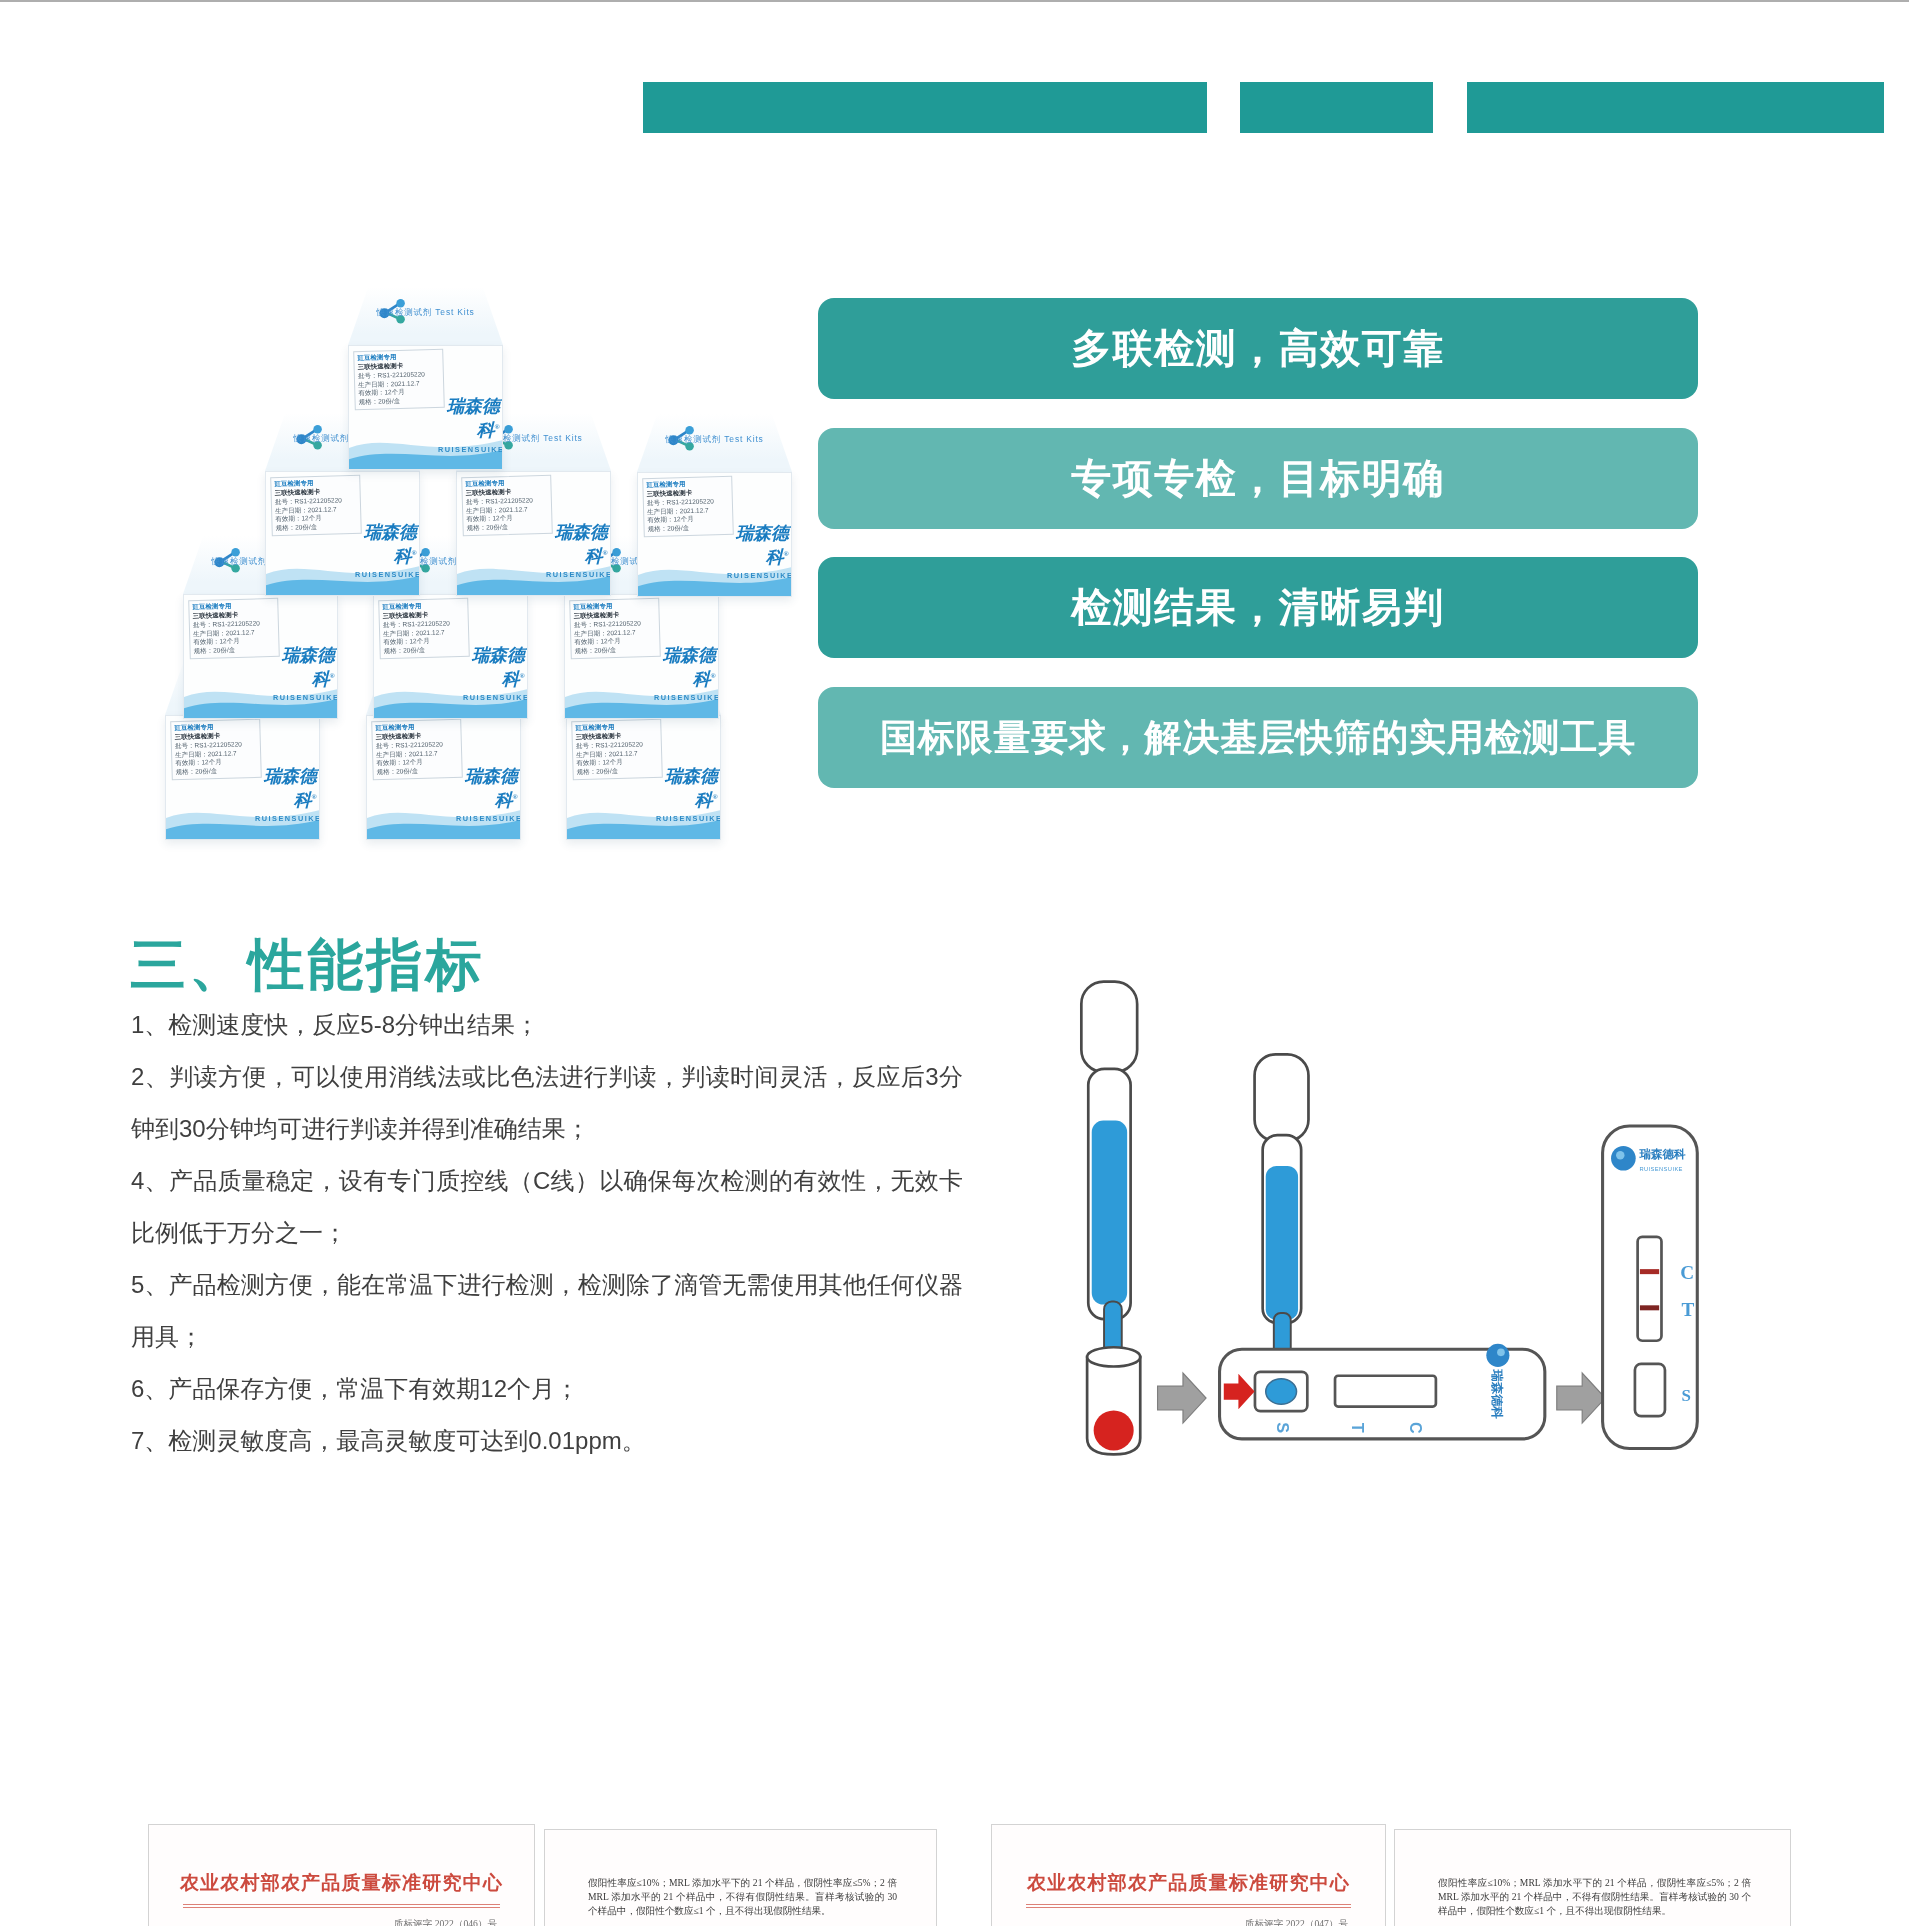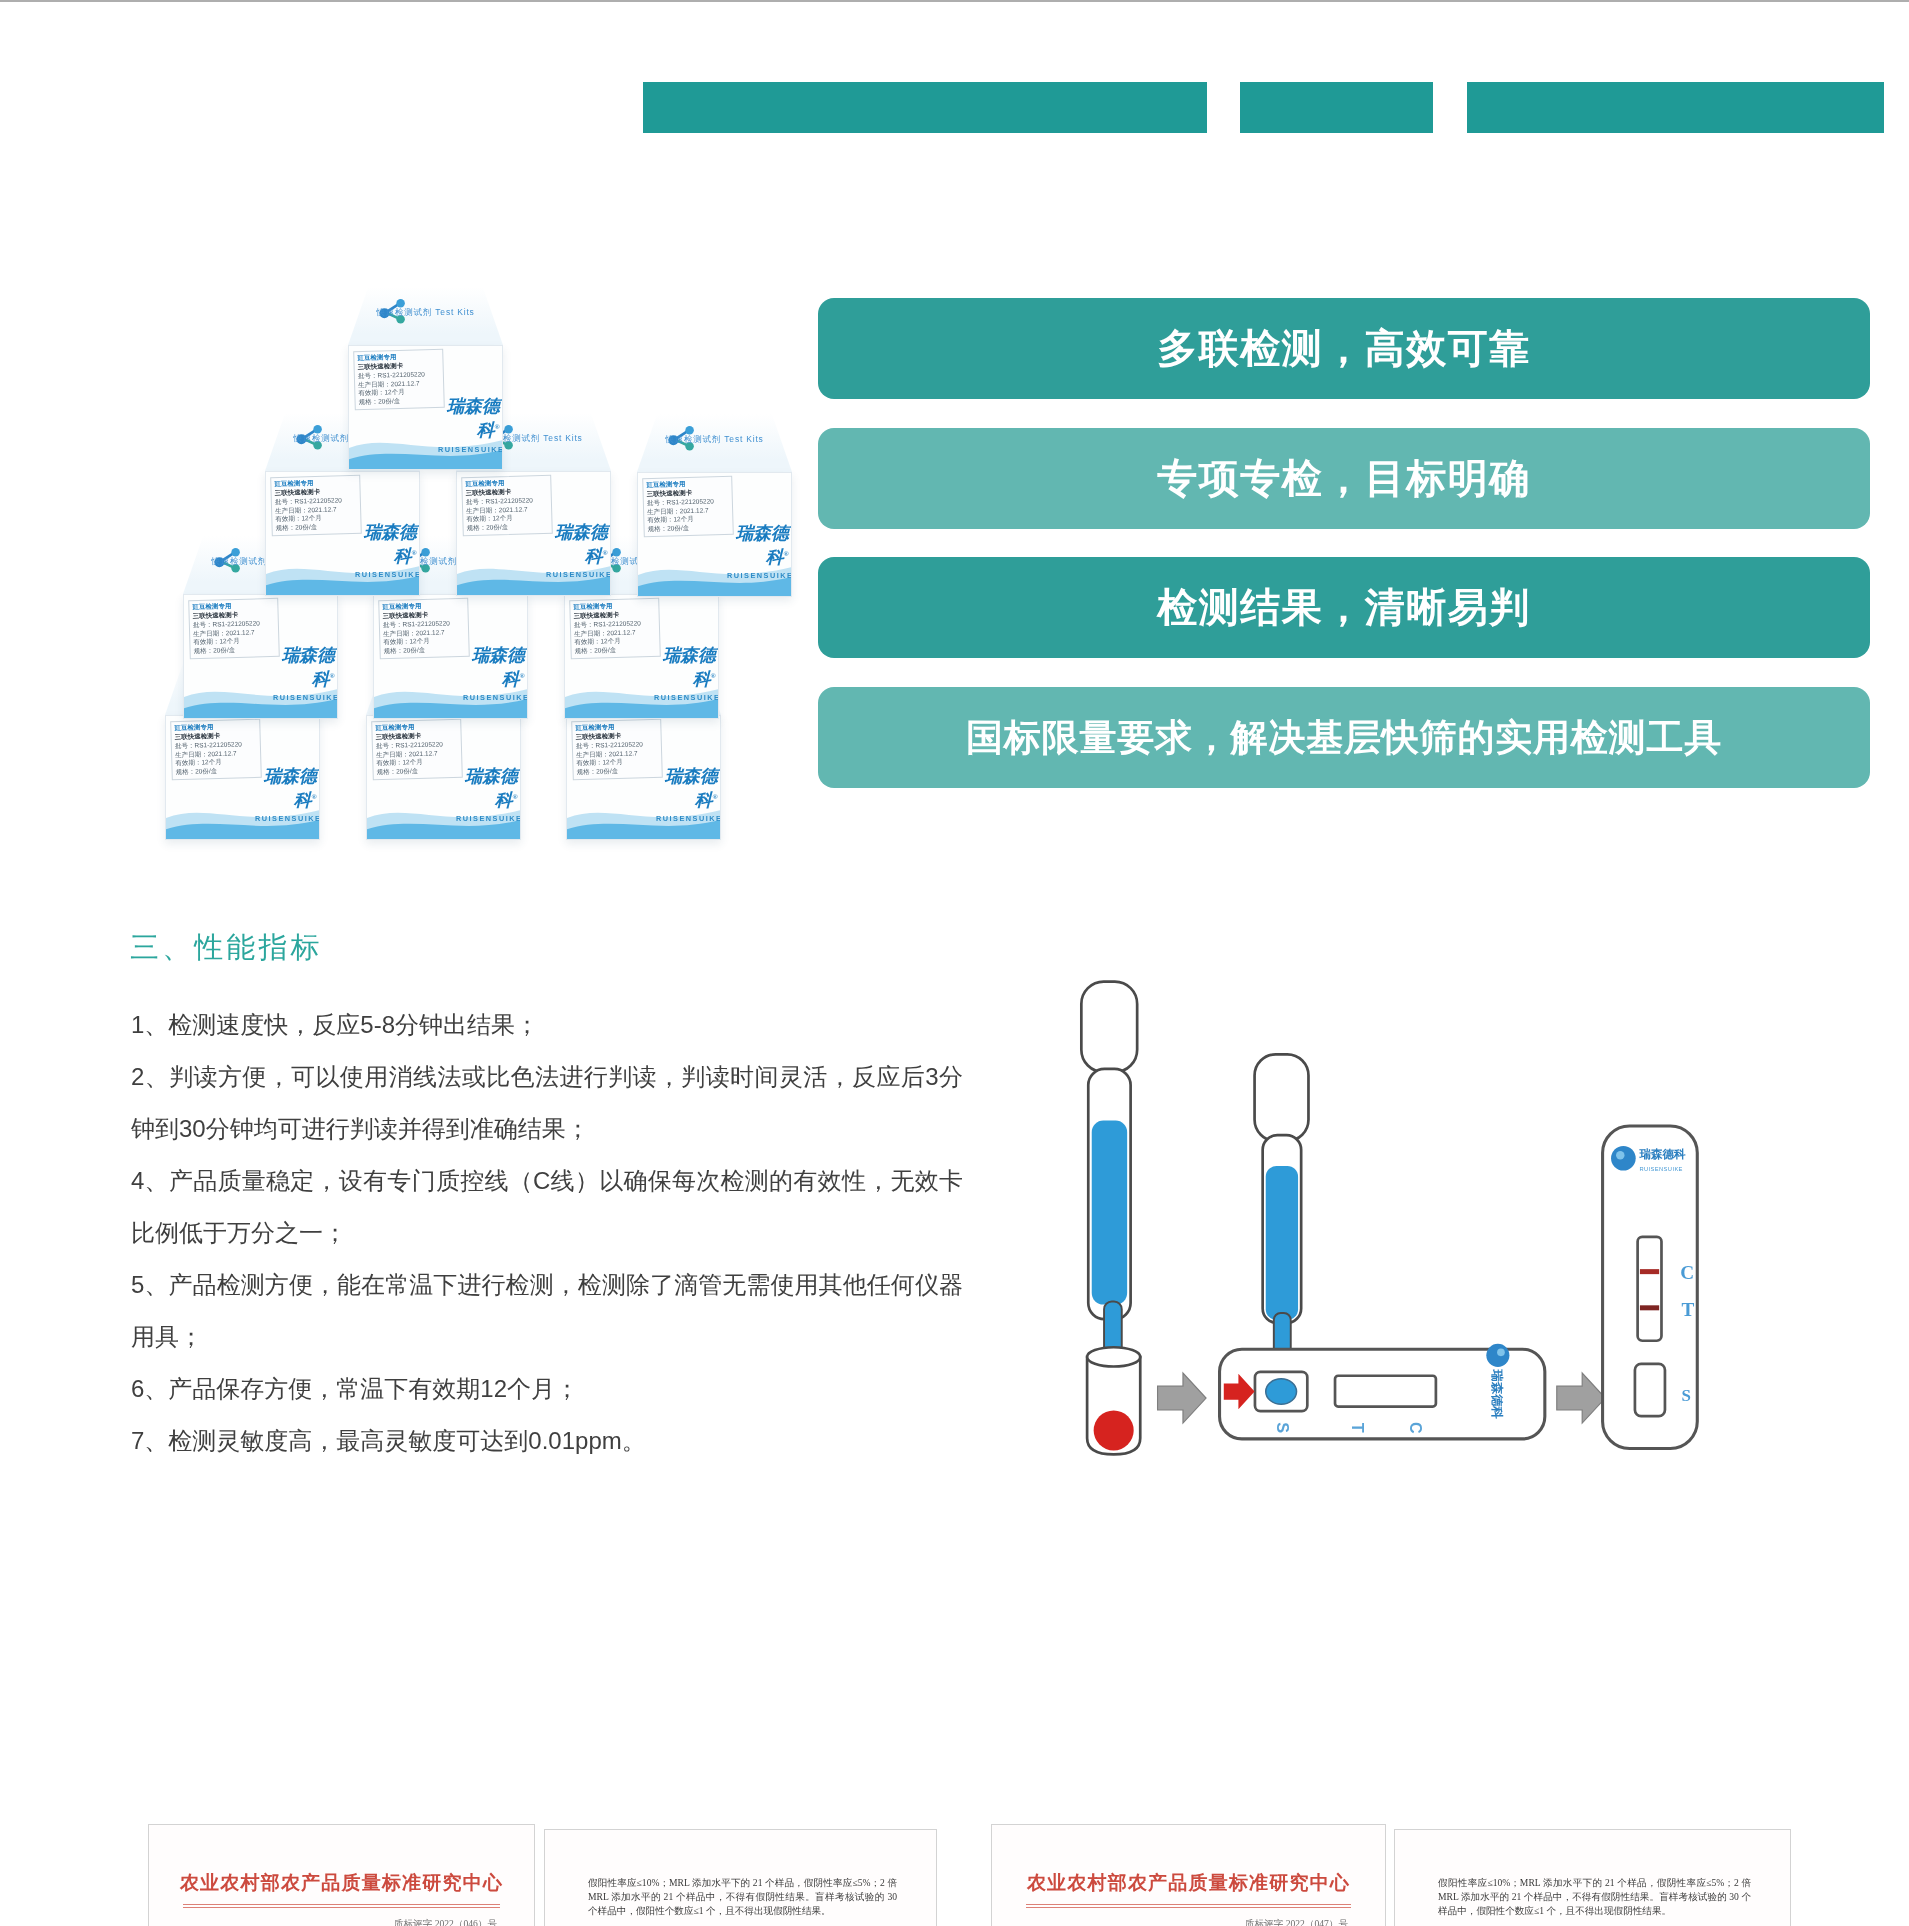--- a/index.html
+++ b/index.html
@@ -26,32 +26,32 @@
   .kit-sticker{position:absolute;left:4.6px;top:3.9px;width:82px;background:#fcfdfe;border:0.8px solid #ccd6de;
                padding:2.3px 3.1px;font-size:6.5px;line-height:1.35;color:#51606c;transform:rotate(-1.6deg);}
   .kit-sticker .tag{color:#1a7cc0;font-weight:bold;}
   .kit-sticker .ttl{color:#303a44;font-weight:bold;}
   .kit-brand{position:absolute;left:89px;right:2.3px;top:48px;text-align:right;color:#1a7cc0;}
   .kit-brand .cn{font-family:"Liberation Serif","DejaVu Serif",serif;font-style:italic;font-weight:bold;font-size:17.7px;}
   .kit-brand .cn sup{font-size:7px;}
   .kit-brand .en{font-size:7.3px;letter-spacing:1.5px;color:#2f8cc7;margin-top:2.3px;font-weight:bold;}
 
   
-  .banner{position:absolute;left:818px;width:1052px;height:101px;border-radius:16px;
+  .banner{position:absolute;left:818px;width:880px;height:101px;border-radius:16px;
           display:flex;align-items:center;justify-content:center;color:#fff;font-weight:bold;
           font-size:40px;letter-spacing:1.5px;}
   .banner.dark{background:var(--teal_dark_banner);}
   .banner.light{background:var(--teal_light);text-align:right;}
   .banner.n1{top:298px;}
   .banner.n2{top:428px;}
   .banner.n3{top:557px;}
   .banner.n4{top:687px;font-size:37px;letter-spacing:0.8px;}
 
   
-  .sec-title{position:absolute;left:130px;font-size:29px;font-weight:400;color:var(--title_teal);letter-spacing:3.1px;}
+  .sec-title{position:absolute;left:130px;font-size:56px;font-weight:700;color:var(--title_teal);letter-spacing:3.1px;}
   .sec-title.s3{top:928px;}
   .sec-title.s4{top:1690px;}
   .perf-list{position:absolute;left:131px;top:999px;width:832px;font-size:24px;line-height:52px;
              color:#3f3f3f;text-align:justify;}
 
   
   .diagram{position:absolute;left:1048px;top:955px;}
 
   
   .doc{position:absolute;background:#fffdfd;border:0.8px solid #d3d3d3;overflow:hidden;

